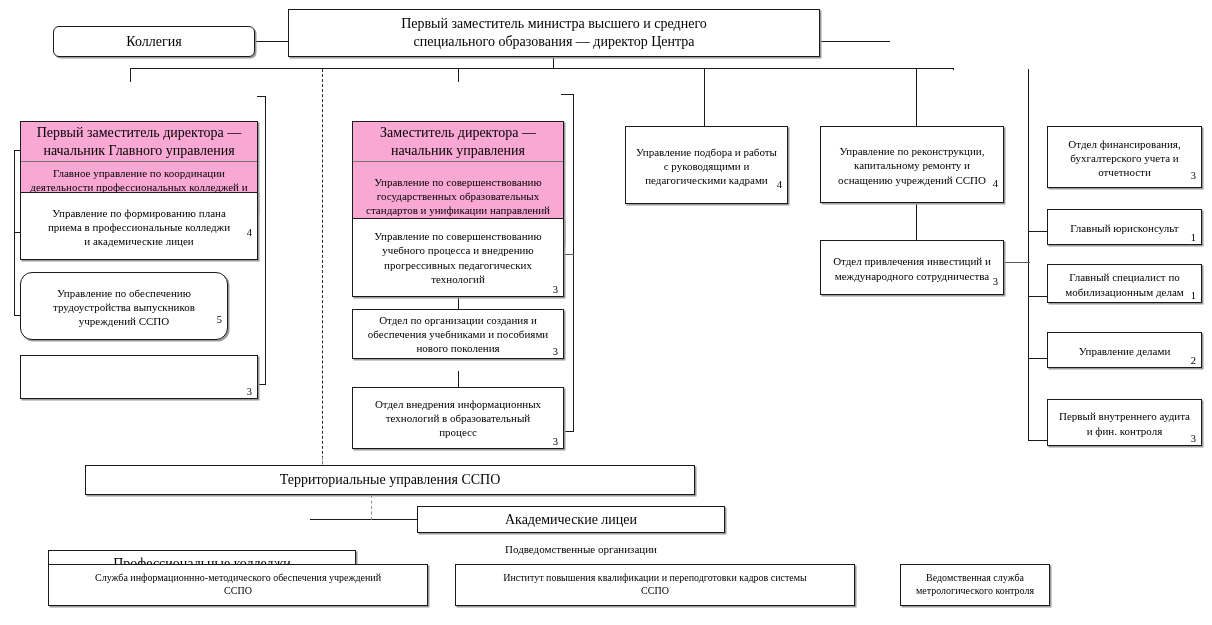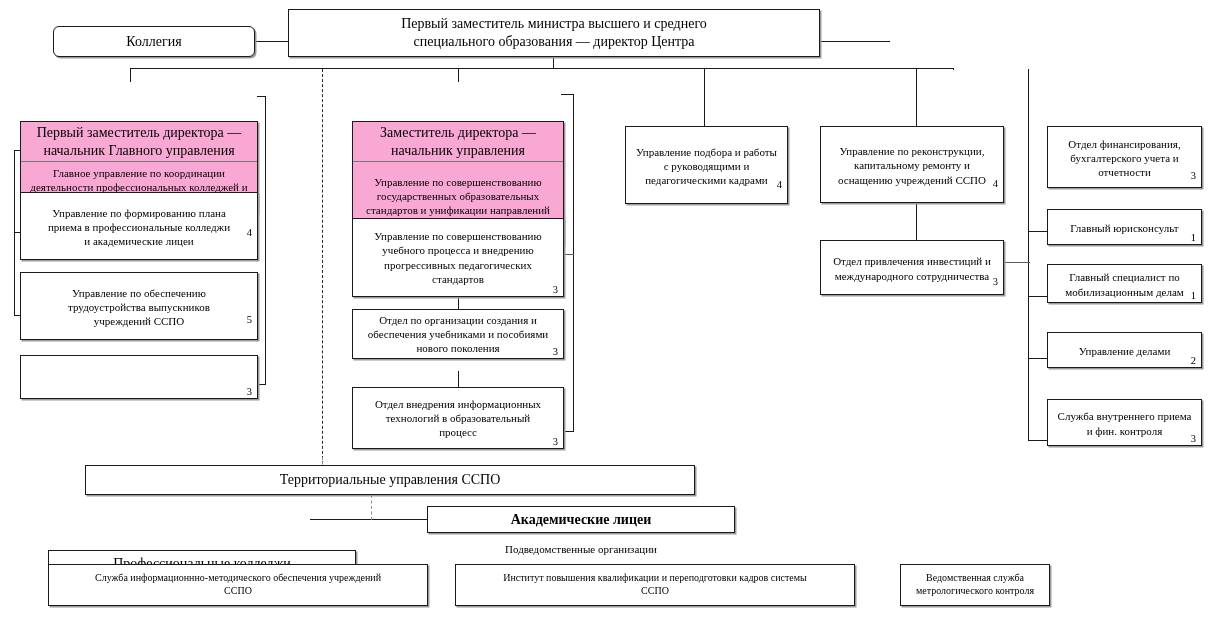--- a/index.html
+++ b/index.html
@@ -172,21 +172,21 @@
     </div>
   </div>
 
   <div class="box topalign fs11" style="left:20px; top:192px; width:238px; height:68px;">
     <span class="txt">Управление по формированию плана
 приема в профессиональные колледжи
 и академические лицеи</span>
     <span class="count" style="bottom:21px;">4</span>
   </div>
 
-  <div class="box topalign fs11" style="left:20px; top:272px; width:238px; height:68px;">
+  <div class="box topalign fs11" style="left:20px; top:272px; width:208px; height:68px;border-radius:12px;">
     <span class="txt">Управление по обеспечению
 трудоустройства выпускников
 учреждений ССПО</span>
     <span class="count" style="bottom:14px;">5</span>
   </div>
 
   <div class="box topalign fs11" style="left:20px; top:355px; width:238px; height:44px;">
     <span class="count">3</span>
   </div>
 
@@ -201,21 +201,21 @@
 стандартов и унификации
 направлений образования</span>
       <span class="count">5</span>
     </div>
   </div>
 
   <div class="box fs11" style="left:352px; top:218px; width:212px; height:79px;">
     <span class="txt">Управление по совершенствованию
 учебного процесса и внедрению
 прогрессивных педагогических
-стандартов</span>
+технологий</span>
     <span class="count">3</span>
   </div>
 
   <div class="box fs11" style="left:352px; top:309px; width:212px; height:50px;">
     <span class="txt">Отдел по организации создания и
 обеспечения учебниками и пособиями
 нового поколения</span>
     <span class="count">3</span>
   </div>
 
@@ -263,34 +263,34 @@
 мобилизационным делам</span>
     <span class="count">1</span>
   </div>
 
   <div class="box topalign fs11" style="left:1047px; top:332px; width:155px; height:36px;">
     <span class="txt">Управление делами</span>
     <span class="count">2</span>
   </div>
 
   <div class="box topalign fs11" style="left:1047px; top:399px; width:155px; height:47px;">
-    <span class="txt">Служба внутреннего приема
+    <span class="txt">Первый внутреннего аудита
 и фин. контроля</span>
     <span class="count">3</span>
   </div>
 
   <div class="box fs115" style="left:85px; top:465px; width:610px; height:30px;">
     <span class="txt">Территориальные управления ССПО</span>
   </div>
 
   <div class="box fs115" style="left:48px; top:510px; width:308px; height:27px;margin-top:40px;">
     <span class="txt">Профессиональные колледжи</span>
   </div>
 
-  <div class="box fs115" style="left:427px; top:506px; width:308px; height:27px;font-weight:bold;">
+  <div class="box fs115" style="left:417px; top:506px; width:308px; height:27px;">
     <span class="txt">Академические лицеи</span>
   </div>
 
   <div class="caption fs11" style="left:431px; top:543px; width:300px;">Подведомственные организации</div>
 
   <div class="box fs10" style="left:48px; top:564px; width:380px; height:42px;">
     <span class="txt">Служба информационнно-методического обеспечения учреждений
 ССПО</span>
   </div>
 

